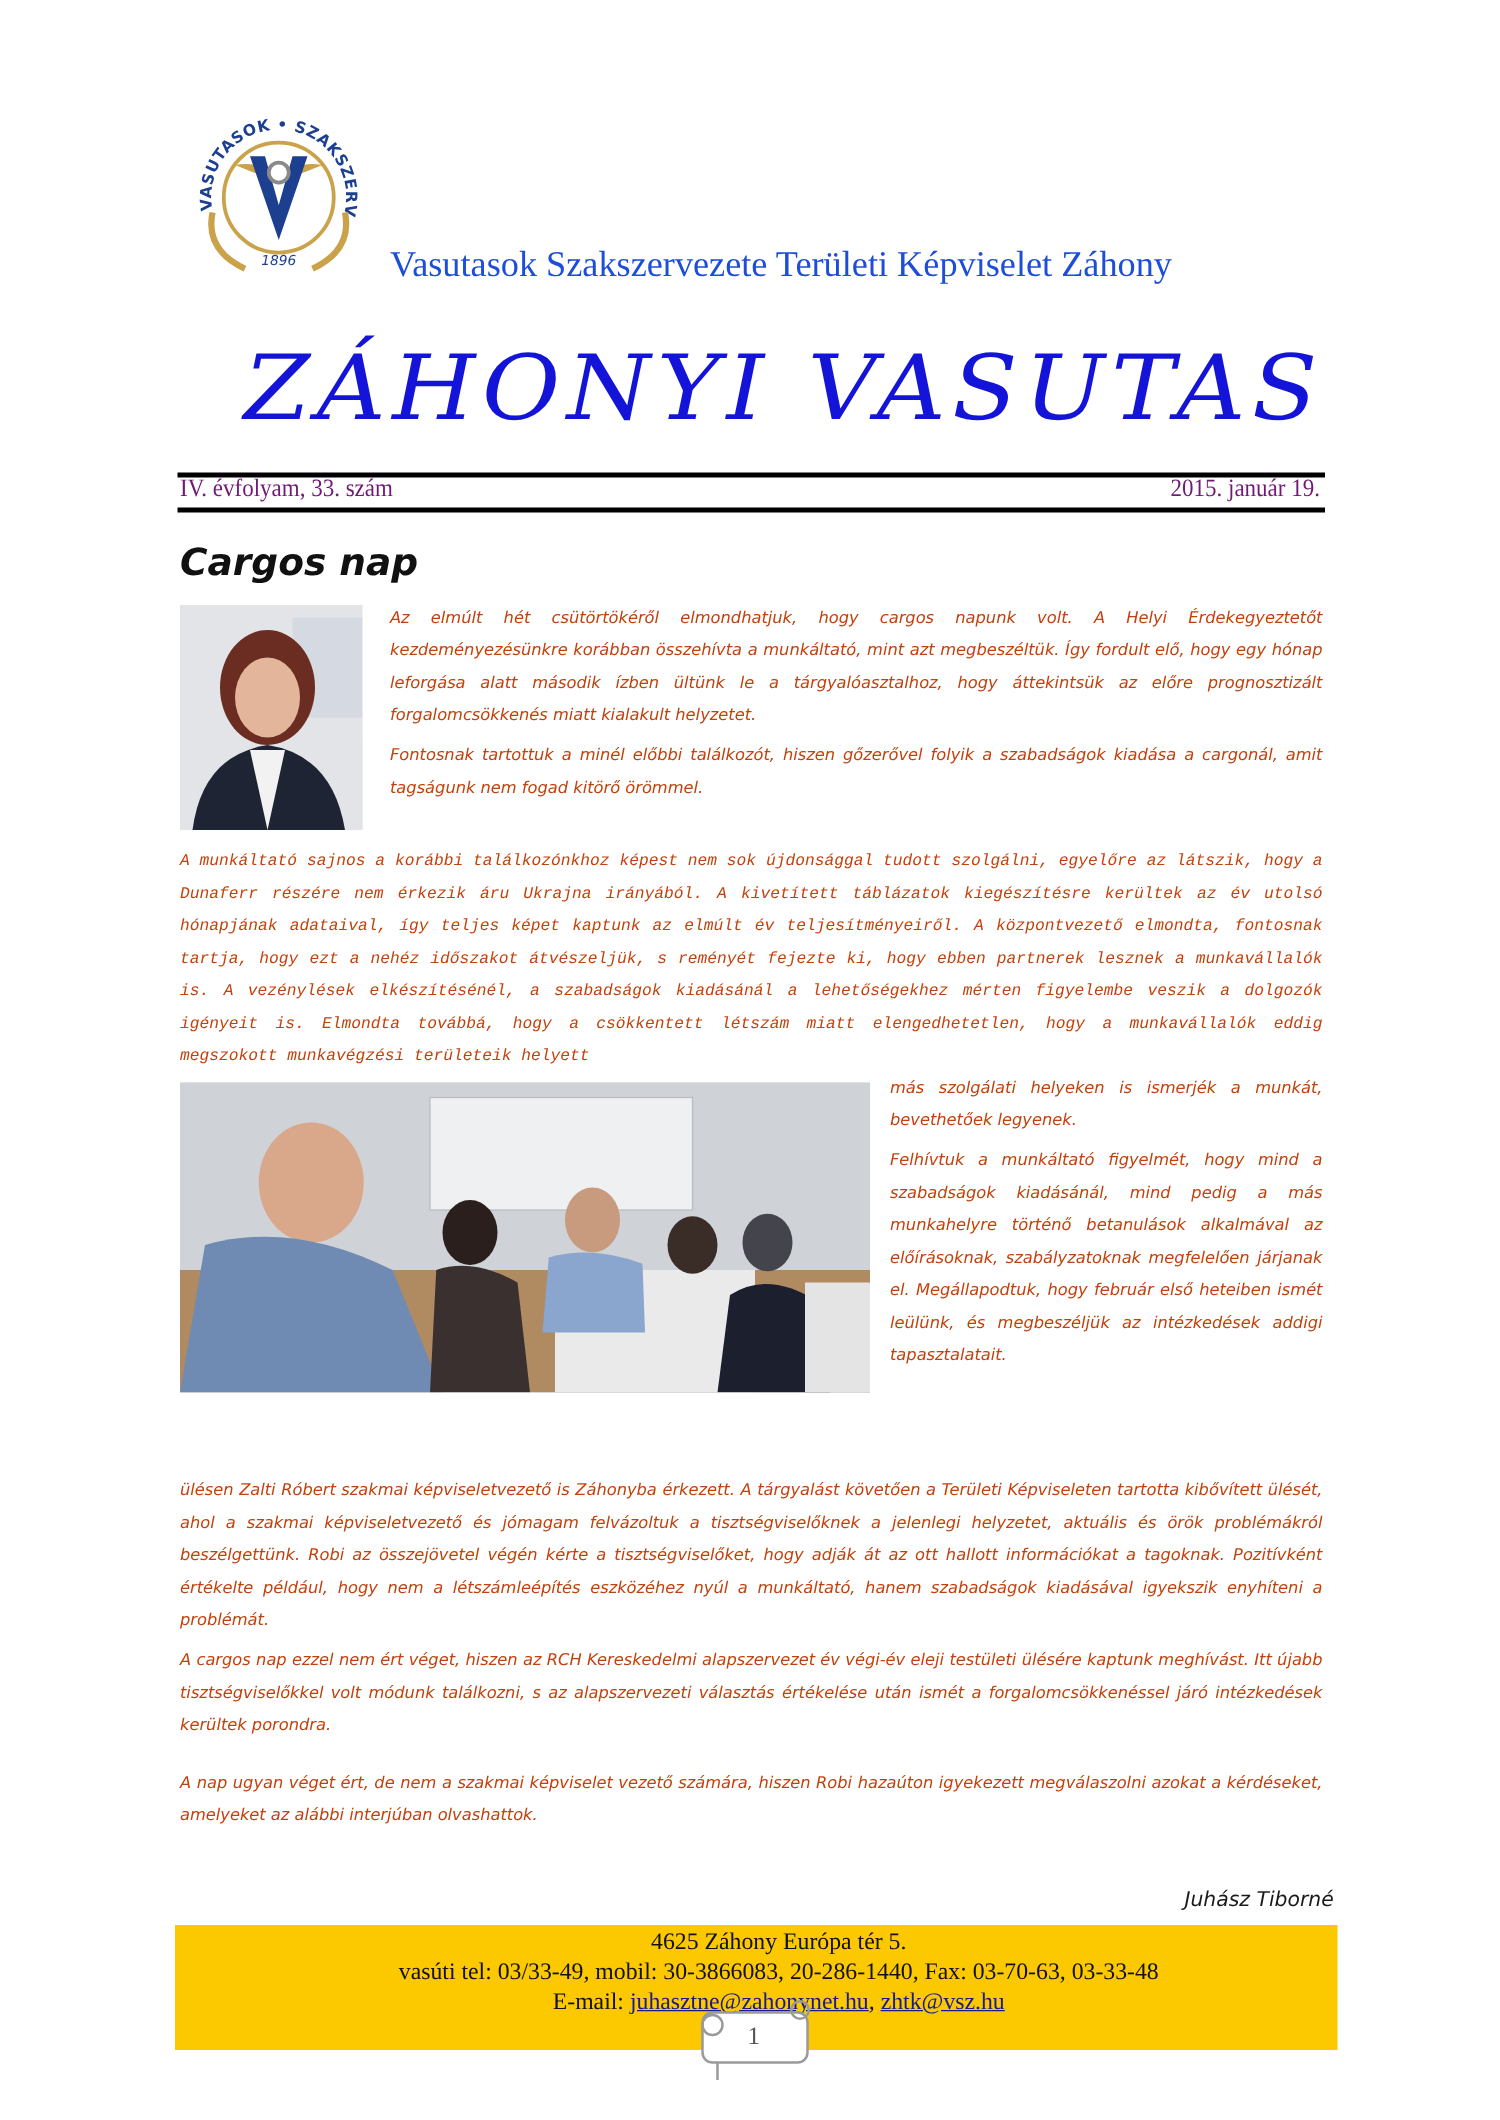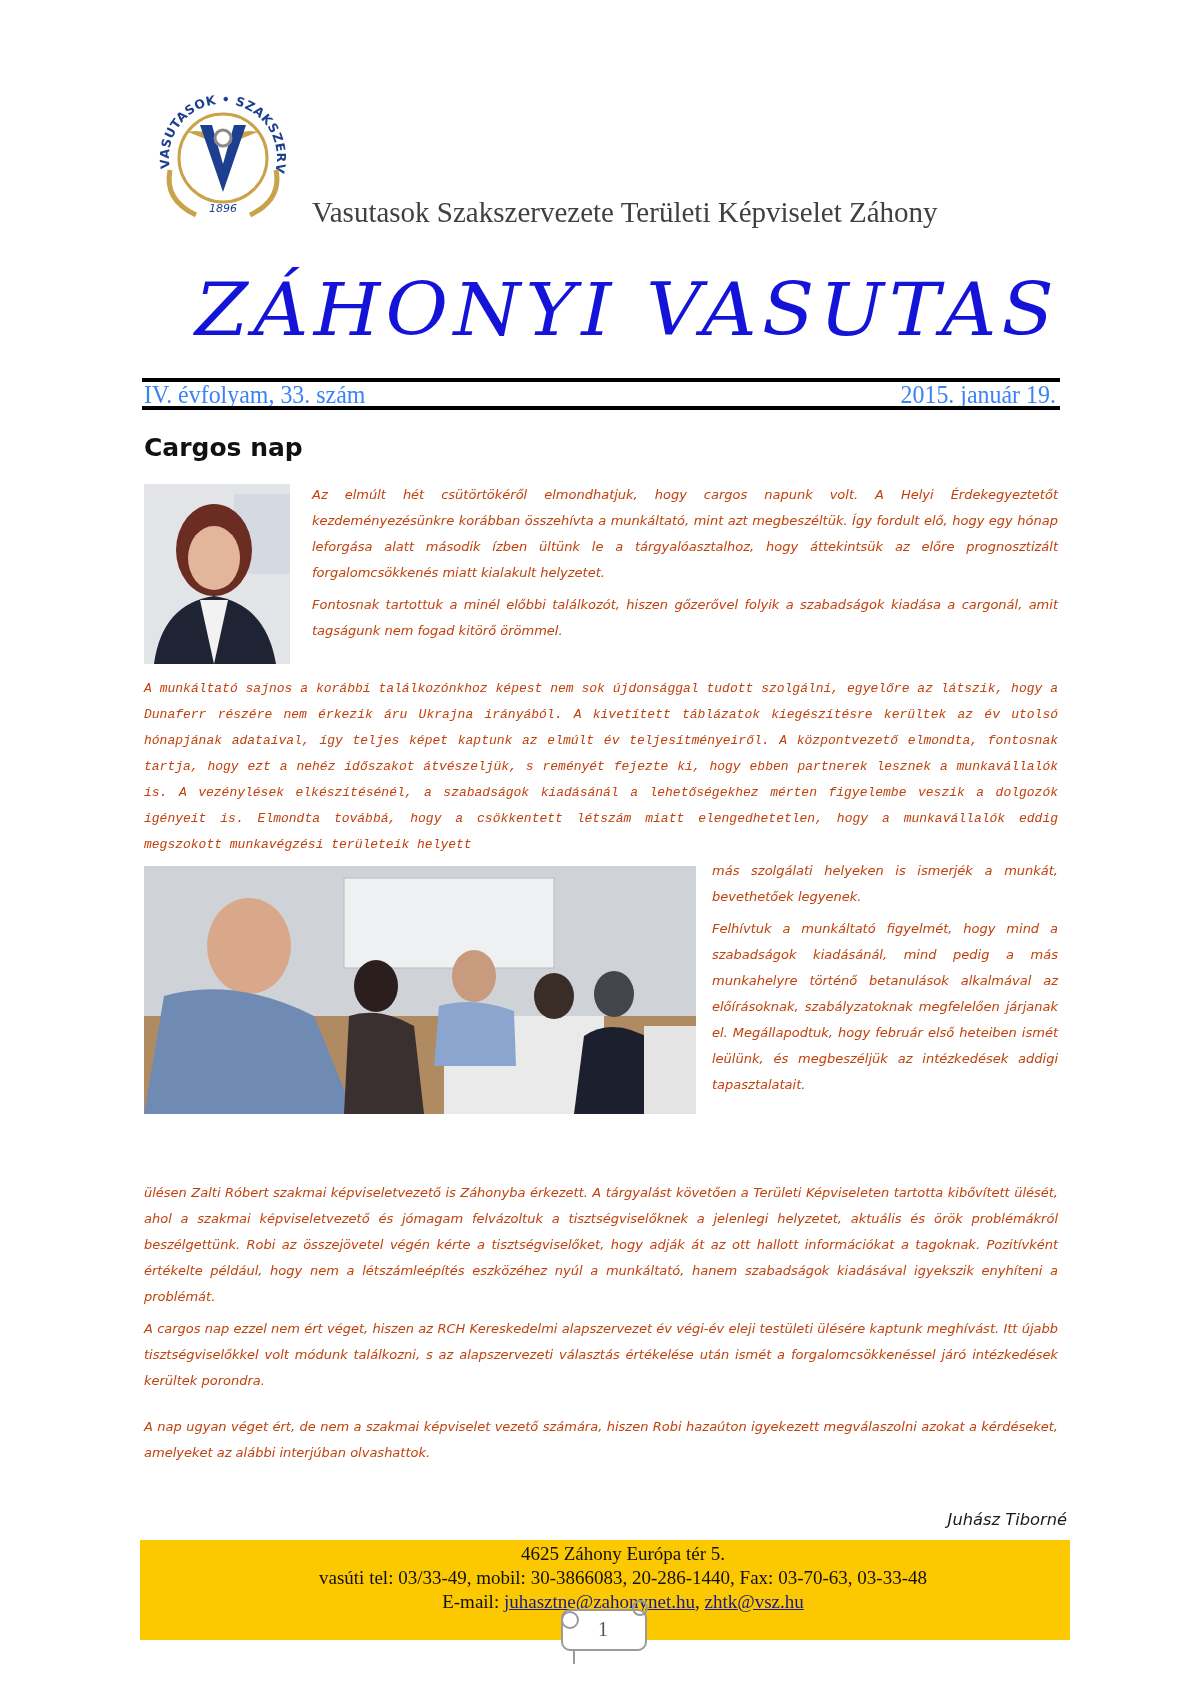--- a/index.html
+++ b/index.html
@@ -1,31 +1,31 @@
 <!DOCTYPE html>
 <html><head>
 <meta charset="utf-8">
 <style>
   html, body { margin: 0; padding: 0; background: #ffffff; }
   body { width: 1200px; height: 1696px; position: relative; overflow: hidden; }
   .page { position: absolute; left: 0; top: 0; width: 1200px; height: 1696px; background: #fff; }
 
   .logo { position: absolute; left: 148px; top: 80px; width: 150px; height: 150px; }
-  .org-name { position: absolute; left: 312px; top: 196px; font-family: "Liberation Serif", serif; font-size: 29px; color: #404040; white-space: nowrap; }
+  .org-name { position: absolute; left: 312px; top: 196px; font-family: "Liberation Serif", serif; font-size: 29px; color: #1d4ed8; white-space: nowrap; }
 
   .masthead { position: absolute; left: 195px; top: 268px; font-family: "DejaVu Serif", serif; font-style: italic; font-size: 72px; color: #1414d8; letter-spacing: 5px; white-space: nowrap; transform: scaleX(1.06); transform-origin: left top; }
 
   .rule { position: absolute; left: 142px; width: 918px; height: 4px; background: #000; }
   .rule.top { top: 378px; }
   .rule.bottom { top: 406px; }
-  .issue-bar { position: absolute; left: 142px; top: 380px; width: 918px; height: 26px; font-family: "Liberation Serif", serif; font-size: 26px; color: #3b82f6; }
+  .issue-bar { position: absolute; left: 142px; top: 380px; width: 918px; height: 26px; font-family: "Liberation Serif", serif; font-size: 20px; color: #701a75; }
   .issue-left { position: absolute; left: 2px; top: 0; transform: scaleX(0.92); transform-origin: left; }
   .issue-right { position: absolute; right: 4px; top: 0; transform: scaleX(0.92); transform-origin: right; }
 
-  .article-title { position: absolute; left: 144px; top: 433px; font-family: "DejaVu Sans", sans-serif; font-weight: bold; font-size: 25px; color: #111; }
+  .article-title { position: absolute; left: 144px; top: 433px; font-family: "DejaVu Sans", sans-serif; font-weight: bold; font-style: italic; font-size: 30px; color: #111; }
 
   .text { font-family: "DejaVu Sans", sans-serif; font-style: italic; font-size: 13px; line-height: 26px; color: #c2410c; text-align: justify; }
   .block { position: absolute; }
   .block p { margin: 0; }
 
   .portrait { position: absolute; left: 144px; top: 484px; width: 146px; height: 180px; overflow: hidden; background: linear-gradient(180deg,#e8e8ea 0%, #d9dbe0 100%); }
   .meeting-photo { position: absolute; left: 144px; top: 866px; width: 552px; height: 248px; overflow: hidden; background: #c9cbd0; }
 
   .signature { position: absolute; right: 133px; top: 1510px; font-family: "DejaVu Sans", sans-serif; font-style: italic; font-size: 16.3px; color: #1a1a1a; text-align: center; }
 

